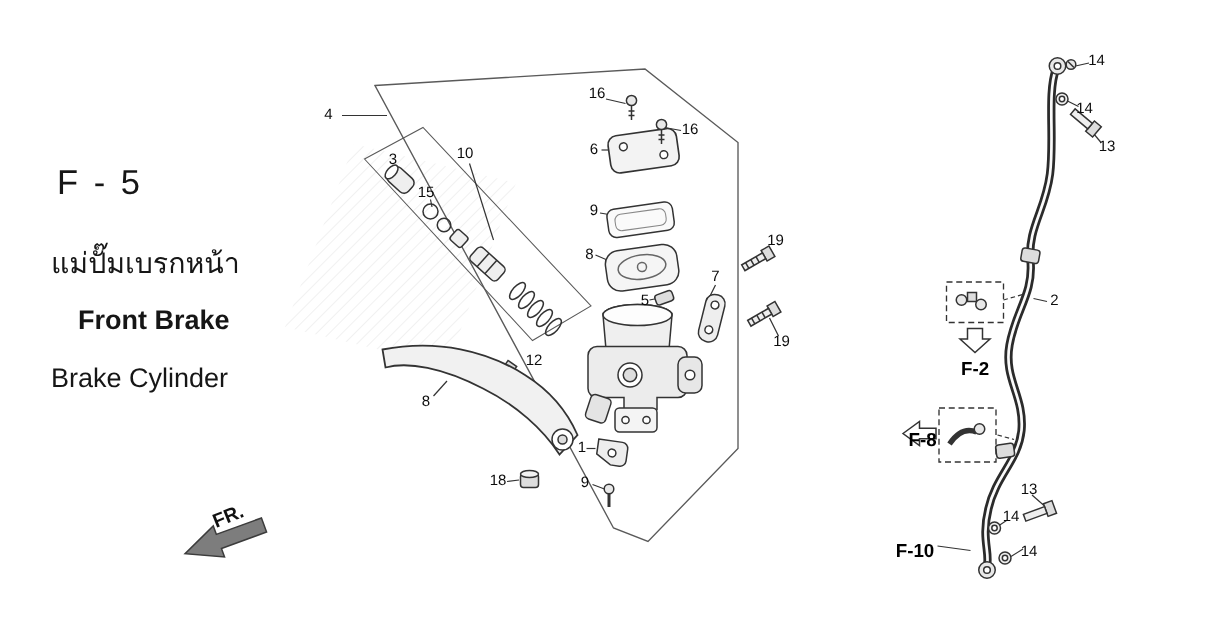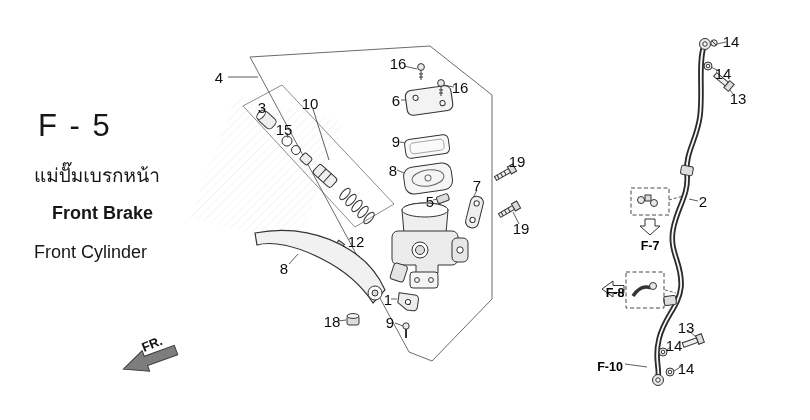--- a/index.html
+++ b/index.html
@@ -2,44 +2,44 @@
 <html><head>
 <meta charset="utf-8">
 <style>
   html,body{margin:0;padding:0;background:#fff;}
   .stage{
     position:relative;width:810px;height:420px;background:#ffffff;
     font-family:"Liberation Sans","DejaVu Sans",sans-serif;overflow:hidden;
   }
   .art{position:absolute;left:0;top:0;width:810px;height:420px;}
   .titleblock div{color:#161616;white-space:nowrap;}
-  .t-code{position:absolute;left:38px;top:108px;font-size:31px;letter-spacing:2px;}
+  .t-code{position:absolute;left:38px;top:108px;font-size:23px;letter-spacing:2px;}
   .t-thai{position:absolute;left:34px;top:160px;font-size:19px;}
   .t-en1{position:absolute;left:52px;top:203px;font-size:18px;font-weight:bold;}
   .t-en2{position:absolute;left:34px;top:242px;font-size:18px;}
   #callout-layer{position:absolute;left:0;top:0;width:810px;height:420px;pointer-events:none;}
   .callout{
     position:absolute;transform:translate(-50%,-50%);
-    font-size:15px;font-weight:400;color:#0d0d0d;
+    font-size:10px;font-weight:400;color:#0d0d0d;
   }
   .figref{
     position:absolute;transform:translate(-50%,-50%);
     font-size:12.5px;font-weight:700;color:#000;
   }
 </style>
 </head>
 <body>
 
 <div class="stage">
 
   <div class="titleblock">
     <div class="t-code">F - 5</div>
     <div class="t-thai">แม่ปั๊มเบรกหน้า</div>
     <div class="t-en1">Front Brake</div>
-    <div class="t-en2">Front Cylinder</div>
+    <div class="t-en2">Brake Cylinder</div>
   </div>
 
   <svg class="art" viewBox="0 0 810 420" xmlns="http://www.w3.org/2000/svg">
     <defs>
       <pattern id="stipple" width="6" height="6" patternUnits="userSpaceOnUse" patternTransform="rotate(45)">
         <line x1="0" y1="0" x2="0" y2="6" stroke="#dcdcdc" stroke-width="1"></line>
       </pattern>
     </defs>
 
     <g opacity="0.55">
@@ -296,17 +296,17 @@
       <div class="callout" style="left: 388px; top: 299px;">1</div>
       <div class="callout" style="left: 390px; top: 322px;">9</div>
       <div class="callout" style="left: 332px; top: 321px;">18</div>
       <div class="callout" style="left: 703px; top: 201px;">2</div>
       <div class="callout" style="left: 731px; top: 41px;">14</div>
       <div class="callout" style="left: 723px; top: 73px;">14</div>
       <div class="callout" style="left: 738px; top: 98px;">13</div>
       <div class="callout" style="left: 686px; top: 327px;">13</div>
       <div class="callout" style="left: 674px; top: 345px;">14</div>
       <div class="callout" style="left: 686px; top: 368px;">14</div>
-      <div class="figref" style="left: 650px; top: 246px;">F-7</div>
+      <div class="figref" style="left: 650px; top: 246px;">F-2</div>
       <div class="figref" style="left: 595px; top: 293px; padding-left: 40px;">F-8</div>
       <div class="figref" style="left: 610px; top: 367px;">F-10</div>
     </div>
 </div>
 
 </body></html>

